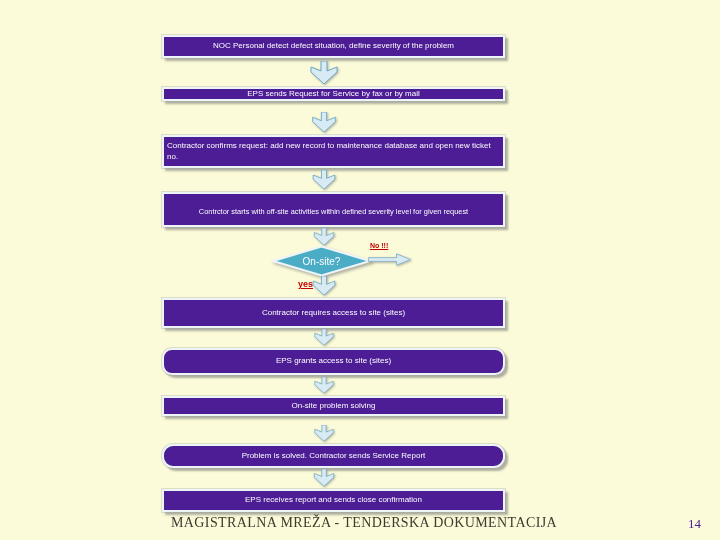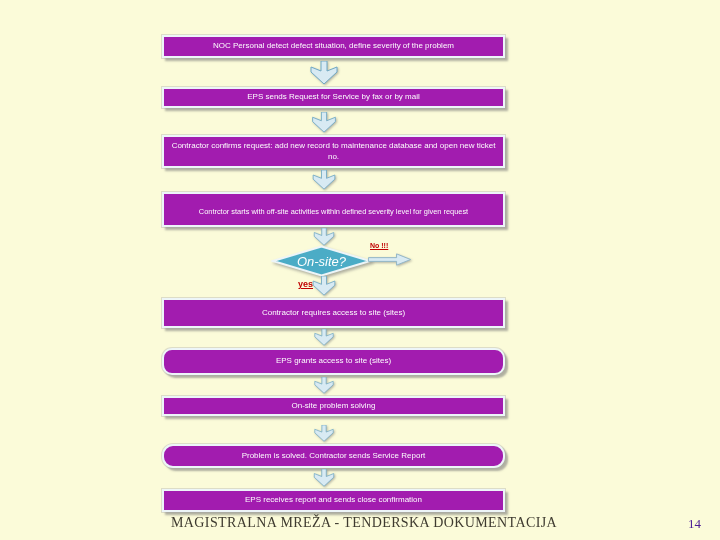--- a/index.html
+++ b/index.html
@@ -6,40 +6,40 @@
   body{
     width:720px;height:540px;position:relative;overflow:hidden;
     background:#FBFBD9;
     font-family:"Liberation Sans",sans-serif;
   }
   .slide{position:absolute;inset:0;}
 
   
   .fc-box{
     position:absolute;left:162px;width:343px;box-sizing:border-box;
-    background:#a21caf;
+    background:#4c1d95;
     border:2px solid #EDF5F8;
     box-shadow:0 0 0 1px rgba(165,165,165,.35), 3px 3px 2px rgba(115,115,115,.55);
     color:#FDFEFE;font-size:8px;line-height:1.3;
     display:flex;align-items:center;justify-content:center;
-    text-align:center;padding:1px 3px;
+    padding:1px 3px;
   }
   .fc-box.top-align{align-items:flex-start;padding-top:13px;font-size:7.4px;}
 
   
   .arrow{position:absolute;filter:drop-shadow(1.5px 1.5px 1px rgba(110,110,110,.5));}
   .arrow svg{display:block;}
 
   
   .diamond-wrap{position:absolute;left:271px;top:245px;width:101px;height:32px;
     filter:drop-shadow(2px 2px 1.5px rgba(110,110,110,.55));}
   .diamond-label{
     position:absolute;left:271px;top:245px;width:101px;height:32px;
     display:flex;align-items:center;justify-content:center;
-    color:#FDFEFE;font-size:13px;font-style:italic;
+    color:#FDFEFE;font-size:10px;
   }
 
   .branch-label{
     position:absolute;color:#C00000;text-decoration:underline;
     font-weight:bold;
   }
   .no-label{left:370px;top:242px;font-size:7px;}
   .yes-label{left:298px;top:279px;font-size:9px;}
 
   .footer-title{
@@ -58,21 +58,21 @@
 <div class="slide">
 
   <div class="fc-box" style="top:35px;height:23px;">NOC Personal detect defect situation, define severity of the problem</div>
 
   <div class="arrow" style="left:308px;top:61px;">
     <svg width="32" height="24" viewBox="0 0 32 24">
       <path d="M13,0 L19,0 L19,10 L29,6 L29,11 L16,23 L3,11 L3,6 L13,10 Z" fill="#D8EAF3" stroke="#6FA8C4" stroke-width="1"></path>
     </svg>
   </div>
 
-  <div class="fc-box" style="top:87px;height:21px;">EPS sends Request for Service by fax or by mail</div>
+  <div class="fc-box" style="top:87px;height:14px;">EPS sends Request for Service by fax or by mail</div>
 
   <div class="arrow" style="left:308px;top:112px;">
     <svg width="32" height="21" viewBox="0 0 32 24">
       <path d="M13,0 L19,0 L19,10 L29,6 L29,11 L16,23 L3,11 L3,6 L13,10 Z" fill="#D8EAF3" stroke="#6FA8C4" stroke-width="1"></path>
     </svg>
   </div>
 
   <div class="fc-box" style="top:135px;height:33px;">Contractor confirms request: add new record to maintenance database and open new ticket no.</div>
 
   <div class="arrow" style="left:308px;top:170px;">

